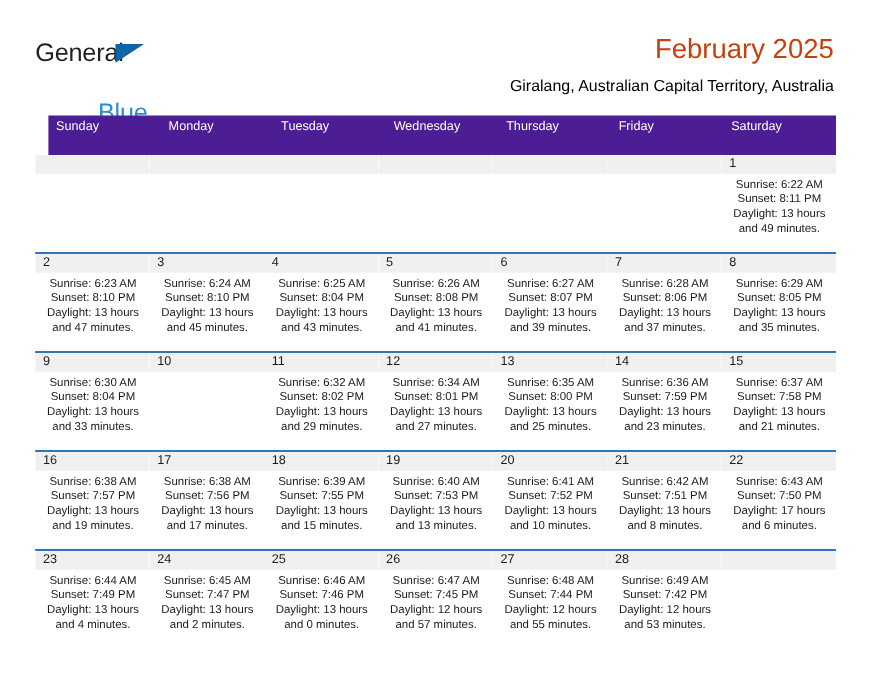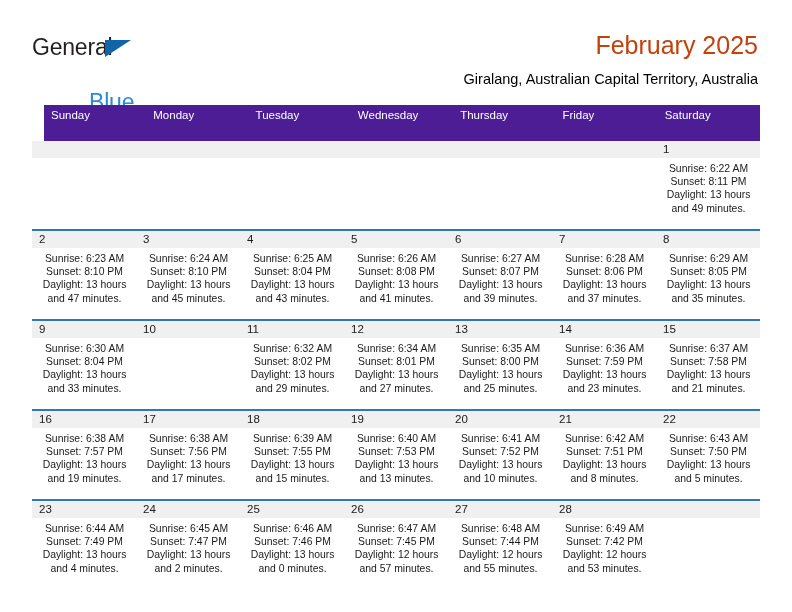--- a/index.html
+++ b/index.html
@@ -367,21 +367,21 @@
               <div>Sunrise: 6:42 AM</div>
               <div>Sunset: 7:51 PM</div>
               <div class="daylight">Daylight: 13 hours and 8 minutes.</div>
             </div>
           </div>
           <div class="day-cell">
             <div class="daynum-band">22</div>
             <div class="day-info">
               <div>Sunrise: 6:43 AM</div>
               <div>Sunset: 7:50 PM</div>
-              <div class="daylight">Daylight: 13 hours and 5 minutes.</div>
+              <div class="daylight">Daylight: 17 hours and 6 minutes.</div>
             </div>
           </div>
         </div>
         <div class="week-row">
           <div class="day-cell">
             <div class="daynum-band">23</div>
             <div class="day-info">
               <div>Sunrise: 6:44 AM</div>
               <div>Sunset: 7:49 PM</div>
               <div class="daylight">Daylight: 13 hours and 4 minutes.</div>

